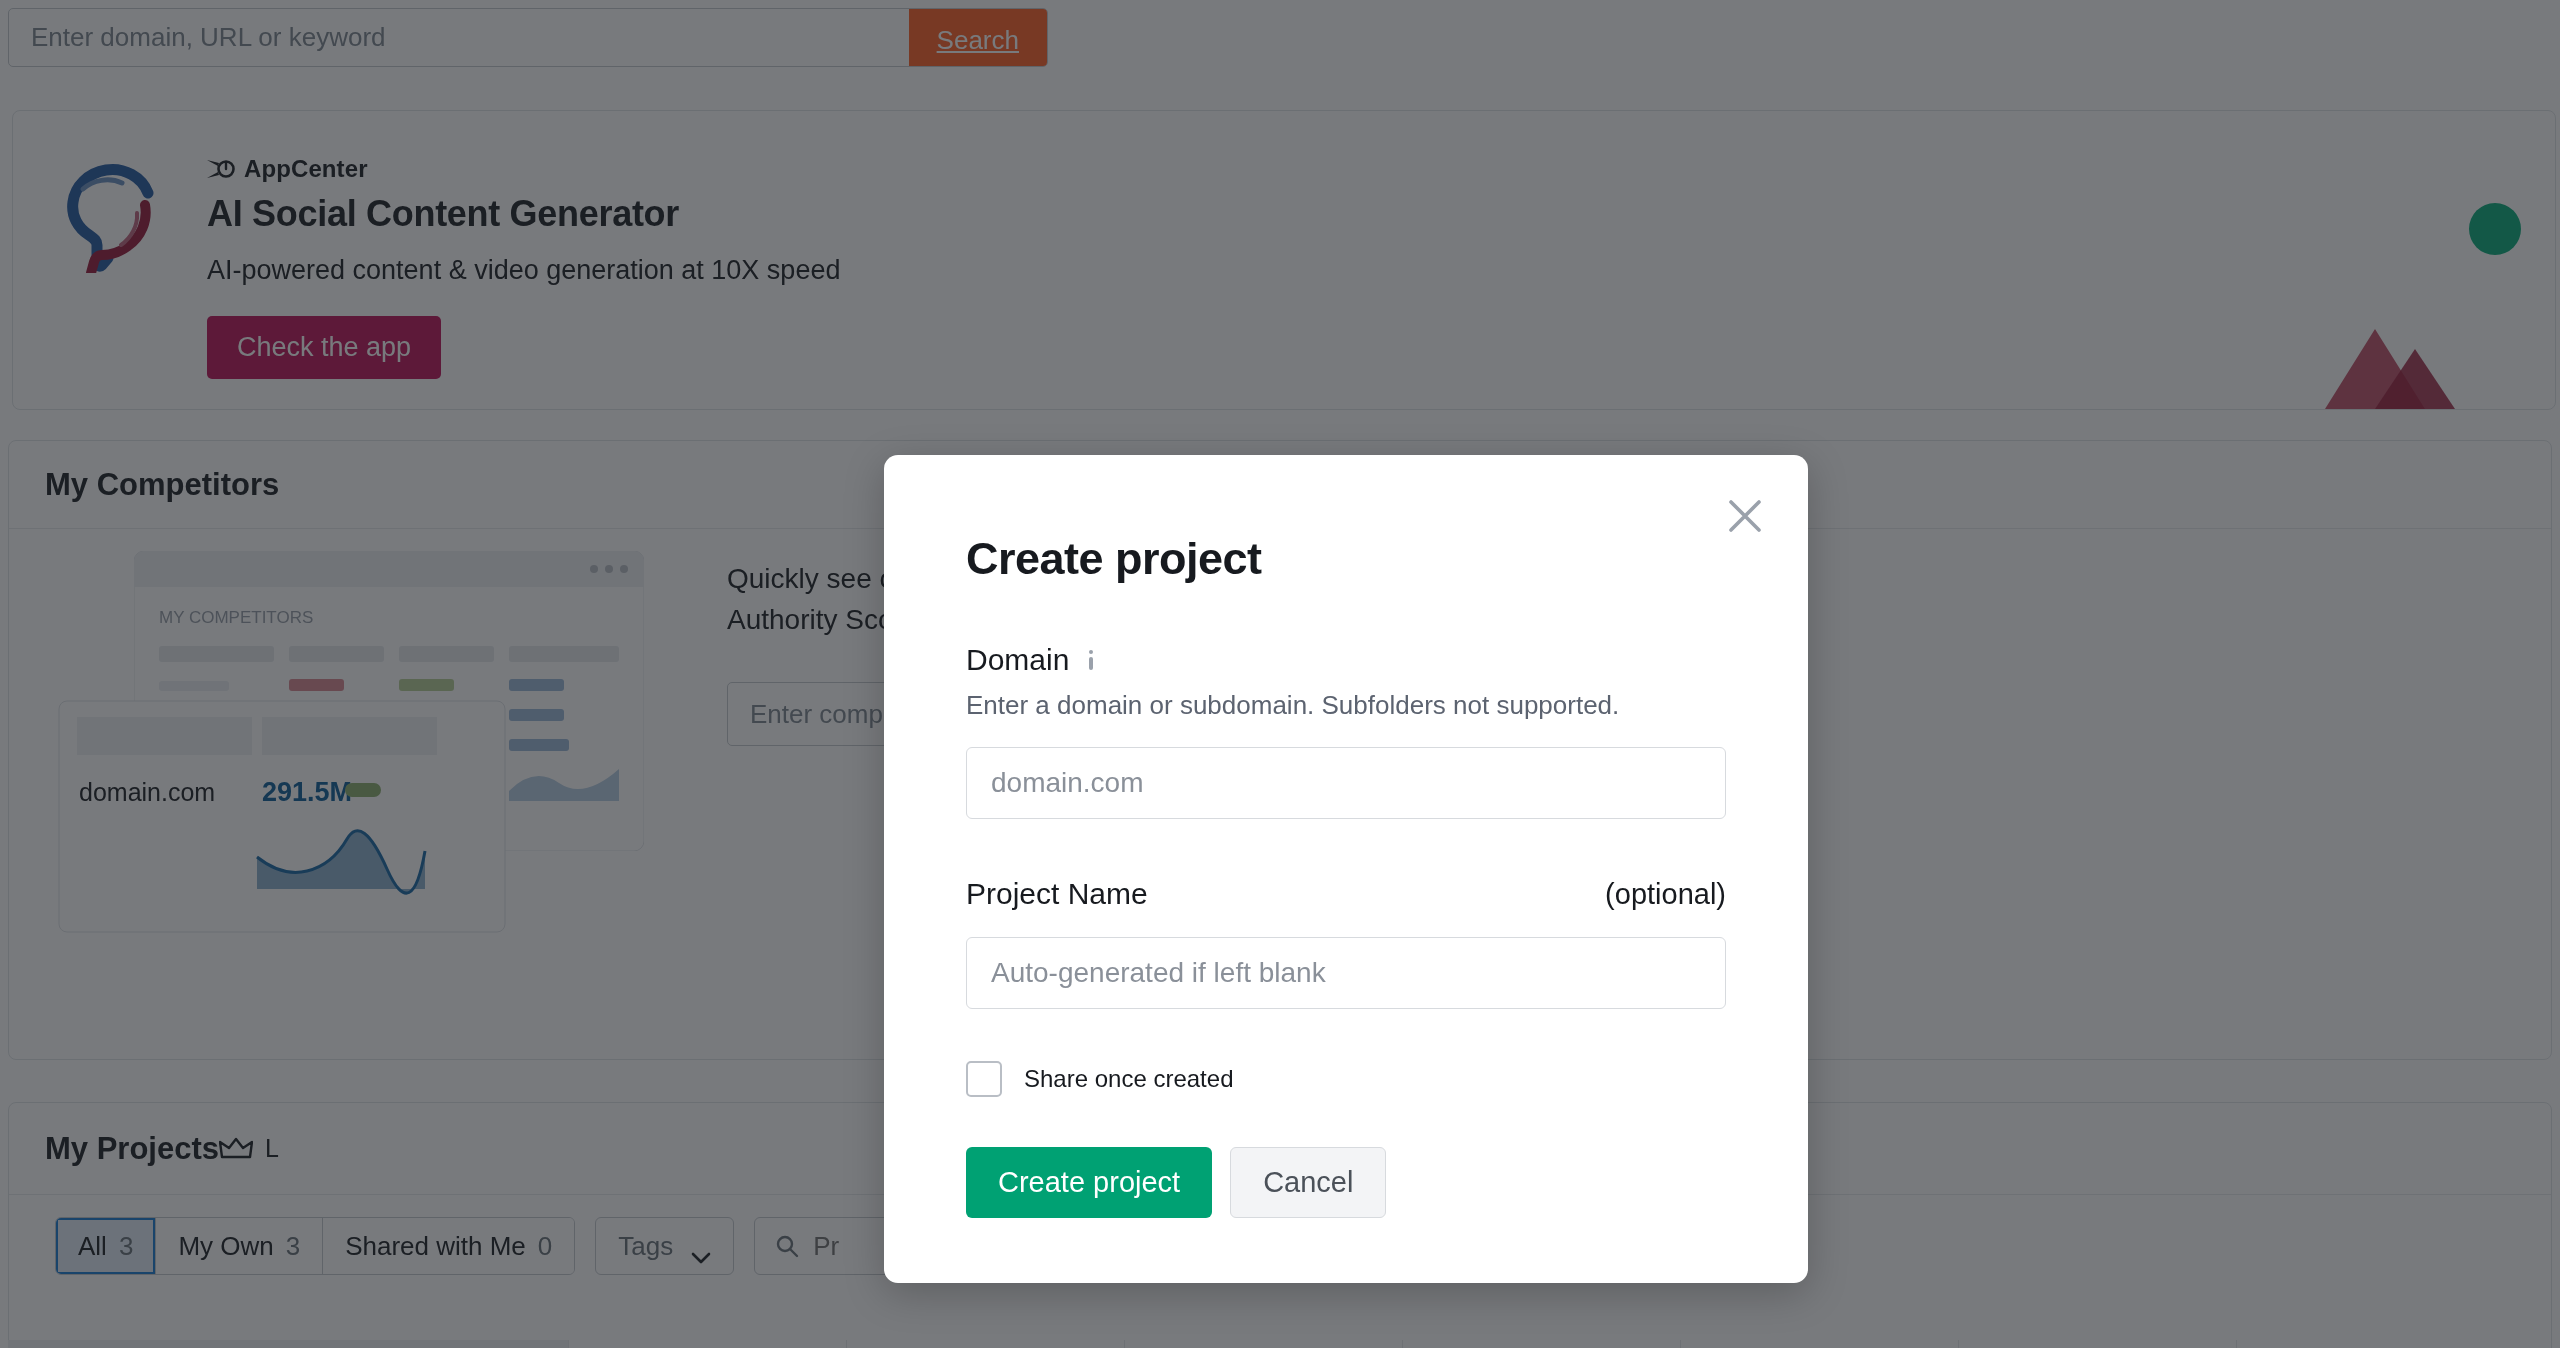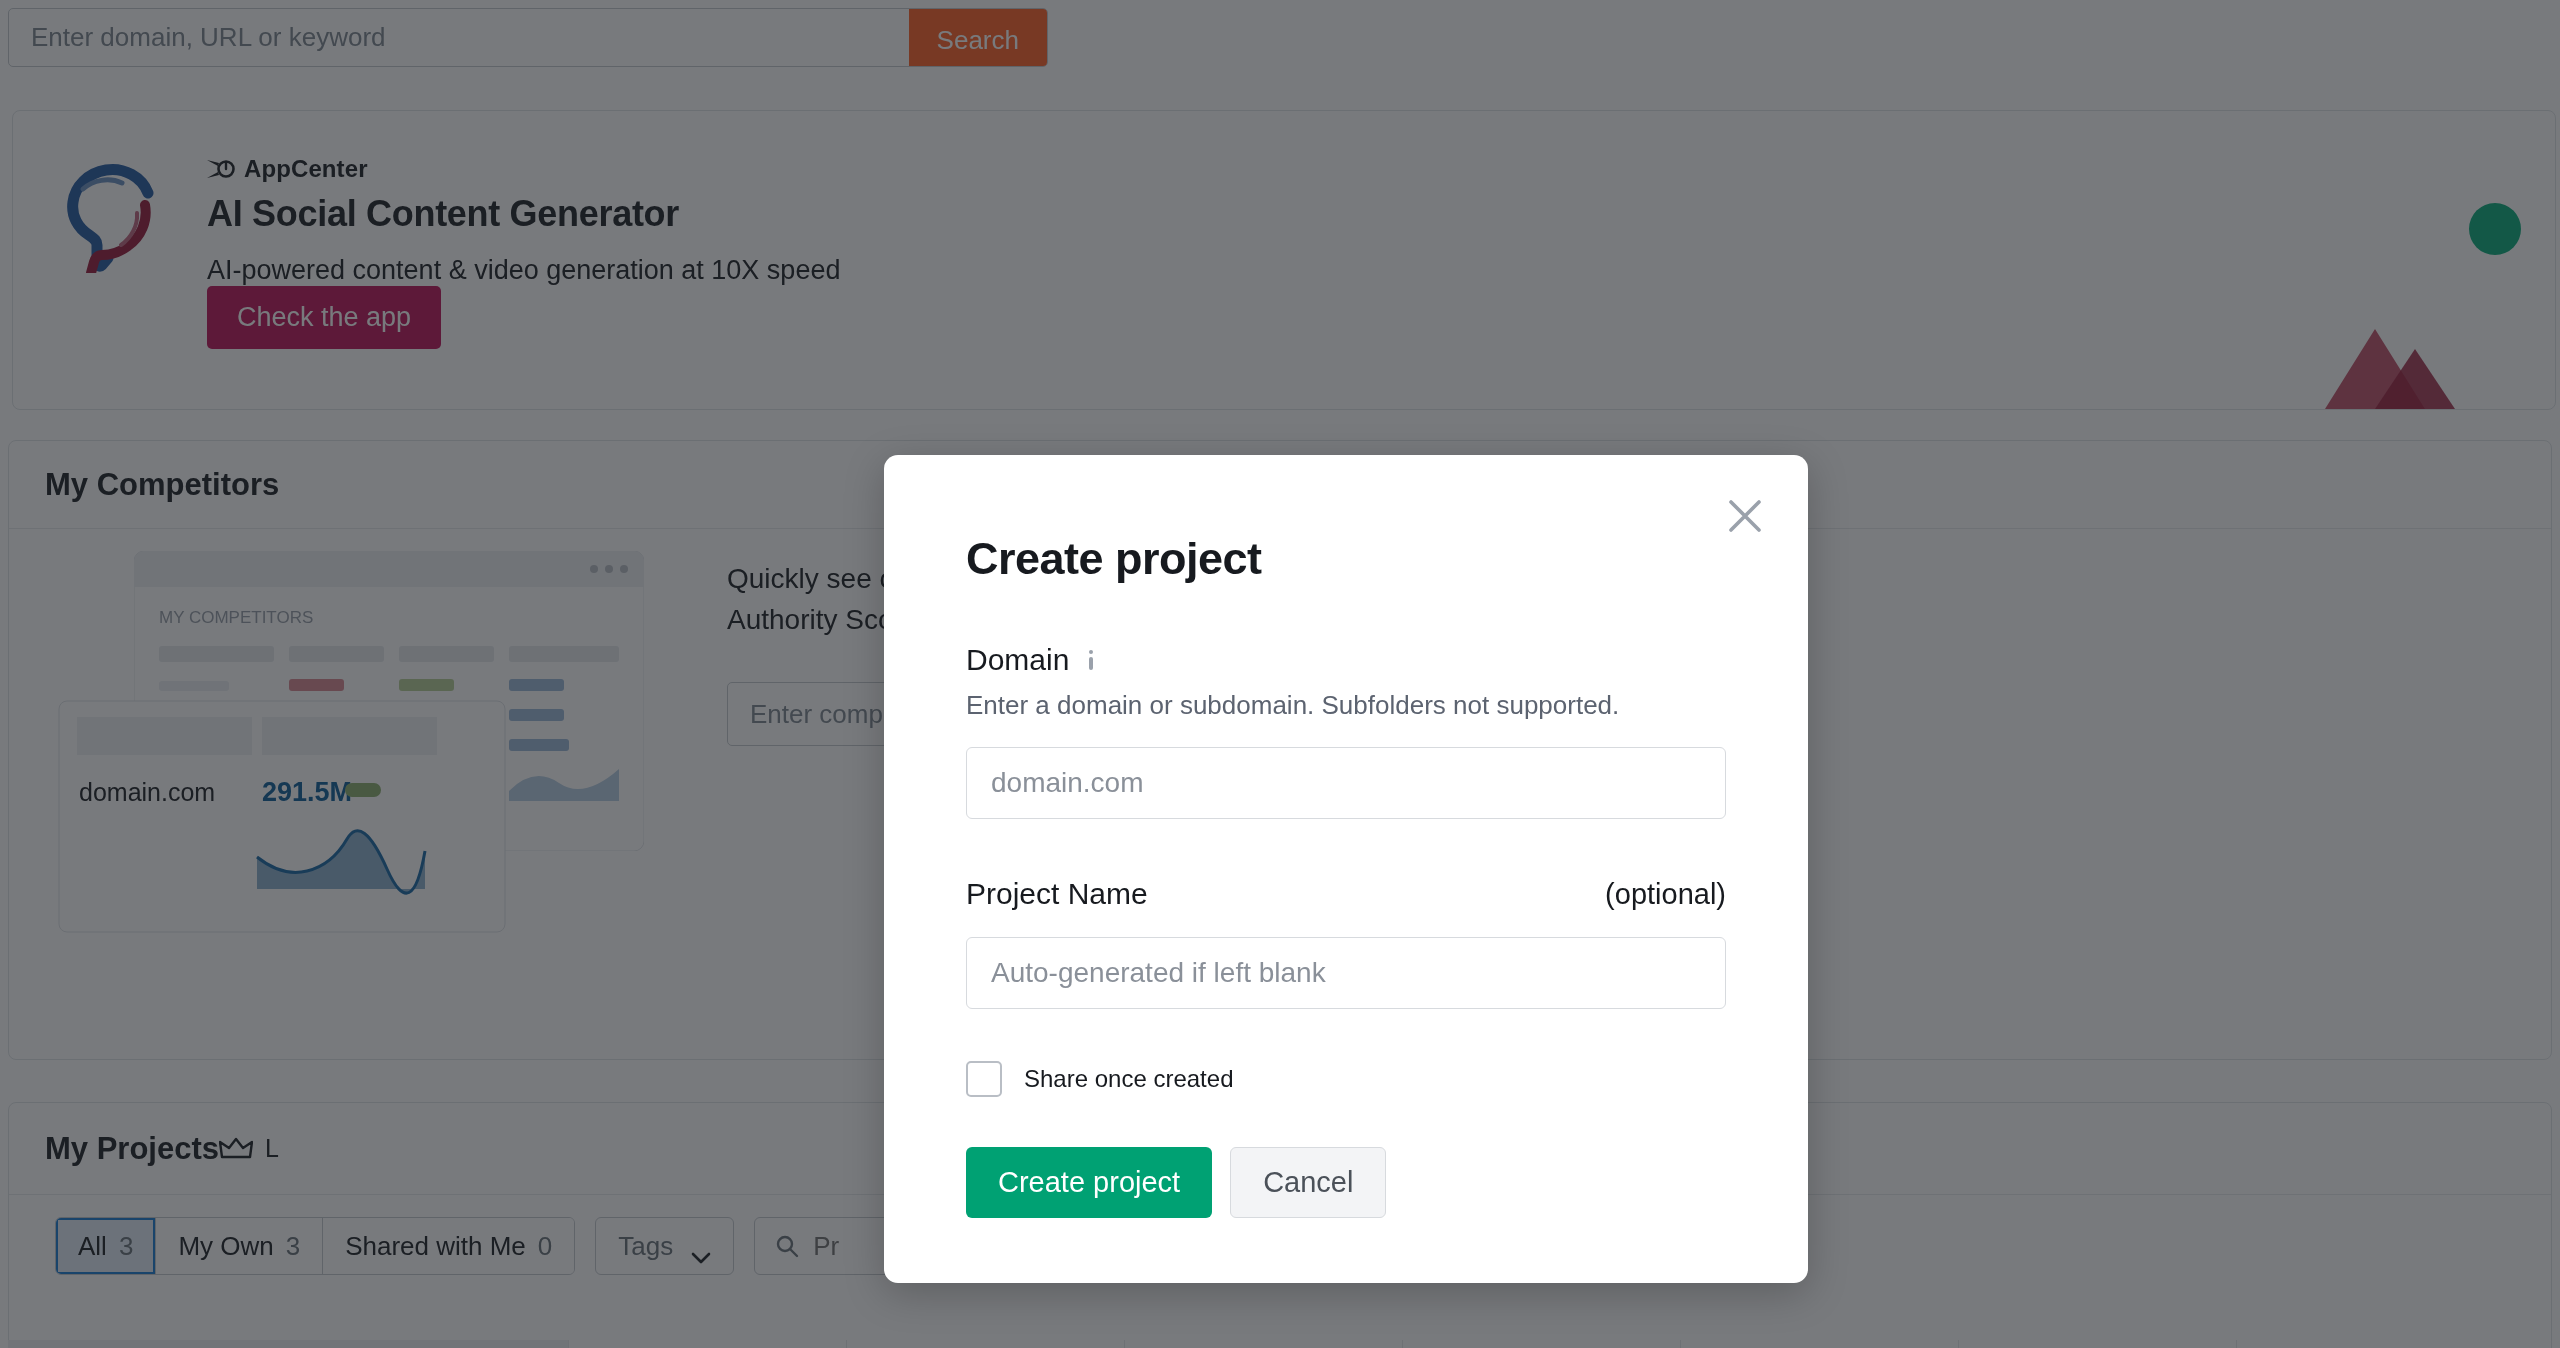--- a/index.html
+++ b/index.html
@@ -20,36 +20,36 @@
     border:1px solid #c6cbd0; border-radius:5px; background:#fff; overflow:hidden;
   }
   .search-input {
     flex:1; border:none; outline:none; background:transparent;
     font-size:26px; color:#6c757d; padding:0 22px;
     font-family:"Liberation Sans", sans-serif;
   }
   .search-input::placeholder { color:#808a93; }
   .search-btn {
     background:#ff642d; color:#fff; border:none; font-size:26px;
-    padding:16px 28px; cursor:pointer; font-family:"Liberation Sans", sans-serif;
+    padding:16px 28px; cursor:pointer; font-family:"Liberation Sans", sans-serif;text-decoration:underline;
   }
 
   .card {
     position:absolute; background:#fff;
     border:1px solid #e1e4e8; border-radius:8px;
   }
   .promo-card { left:12px; top:110px; width:2544px; height:300px; overflow:hidden; }
   .promo-inner { display:flex; align-items:flex-start; padding:36px 40px; gap:34px; }
   .promo-logo { width:120px; height:120px; flex:0 0 120px; margin-top:6px; }
   .promo-text { padding-top:8px; }
   .appcenter-row { display:flex; align-items:center; gap:9px; margin-bottom:10px; }
   .appcenter-icon { width:28px; height:20px; }
   .appcenter-label { font-size:24px; font-weight:bold; color:#23262b; letter-spacing:.1px; }
   .promo-title { font-size:36px; font-weight:bold; color:#23262b; margin-bottom:20px; letter-spacing:-.3px;}
-  .promo-sub { font-size:27px; color:#23262b; }
+  .promo-sub { font-size:27px; color:#23262b; margin-bottom:30px; }
   .promo-btn {
     display:inline-block; background:#be185d; color:#fff; border:none;
     font-size:27px; padding:16px 30px; border-radius:5px; cursor:pointer;
     font-family:"Liberation Sans", sans-serif;
   }
   .promo-deco { position:absolute; right:0; bottom:0; width:700px; height:220px; pointer-events:none; }
 
   .section-card { left:8px; width:2544px; }
   .competitors-card { top:440px; height:620px; overflow:hidden; }
   .section-head {

